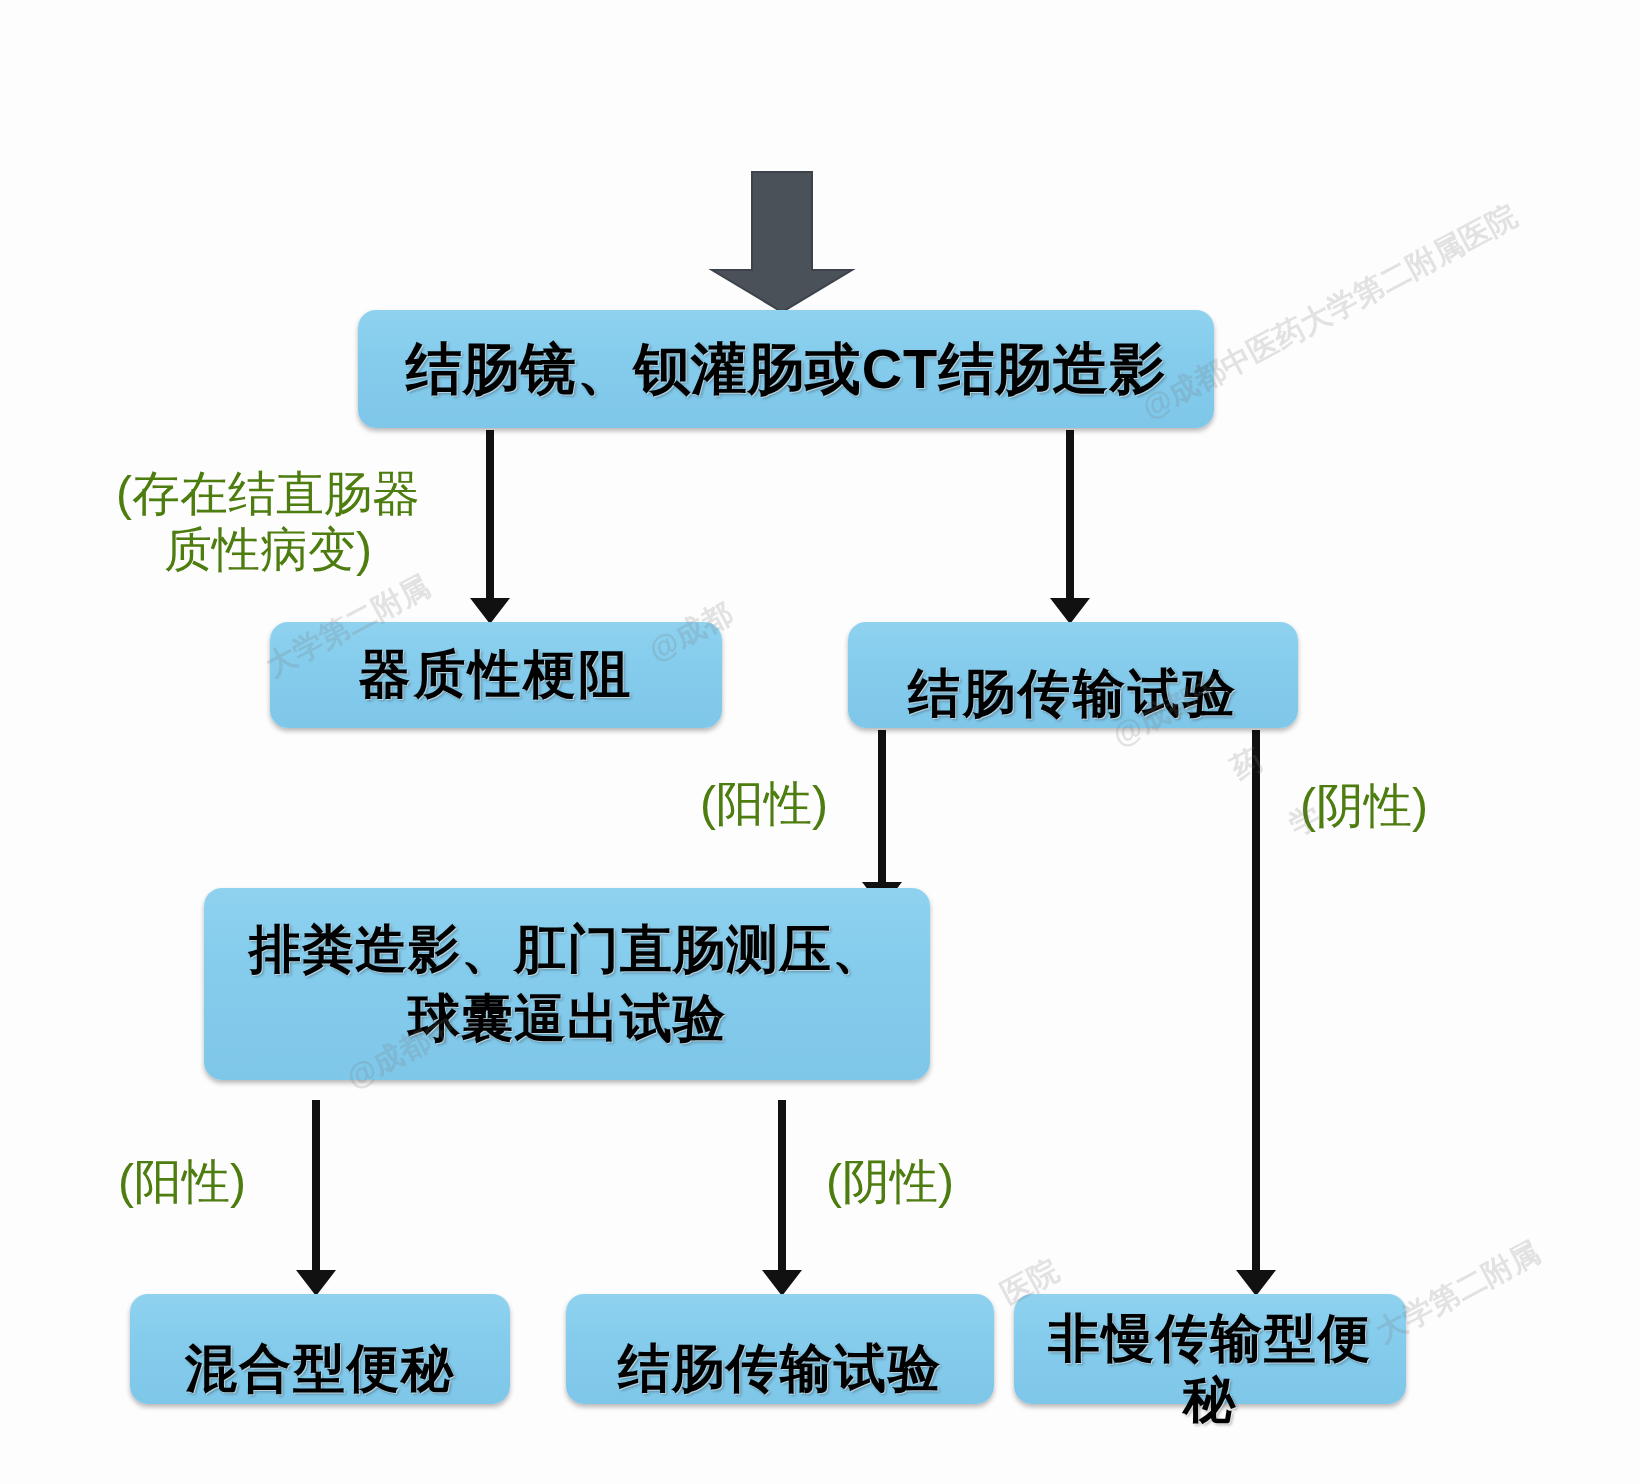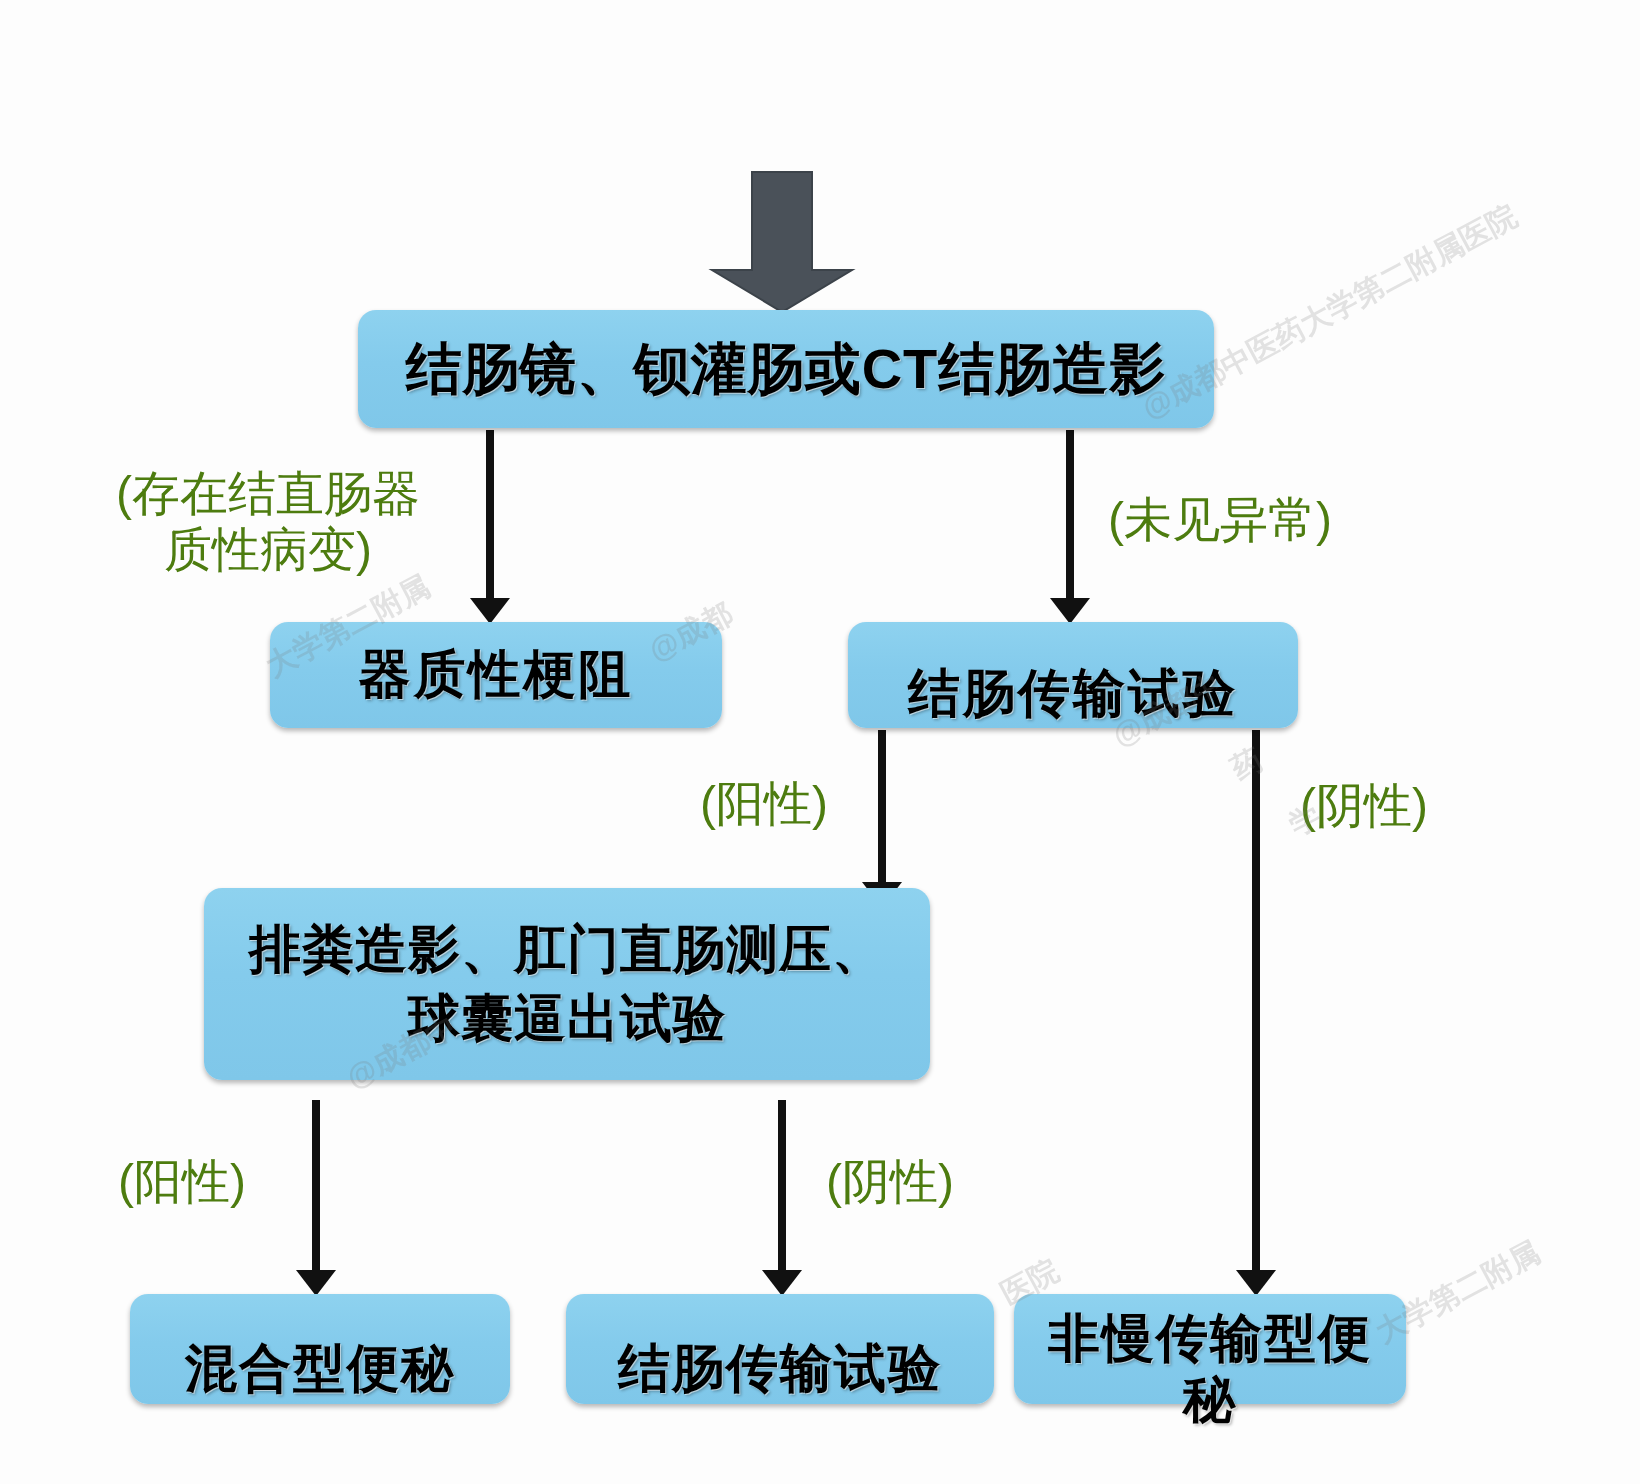--- a/index.html
+++ b/index.html
@@ -187,21 +187,20 @@
     <span class="txt">结肠传输试验</span>
   </div>
 
   <div class="node blue" id="n-nonslow">
     <span class="txt">非慢传输型便秘</span>
   </div>
 
   <div class="elabel" id="l-organic">(存在结直肠器
 质性病变)</div>
 
-  <div class="elabel" id="l-normal">(未见异常)</div>
 
   <div class="elabel" id="l-pos1">(阳性)</div>
 
   <div class="elabel" id="l-neg1">(阴性)</div>
 
   <div class="elabel" id="l-pos2">(阳性)</div>
 
   <div class="elabel" id="l-neg2">(阴性)</div>
 
   <div class="wm" id="wm1">@成都中医药大学第二附属医院</div>

